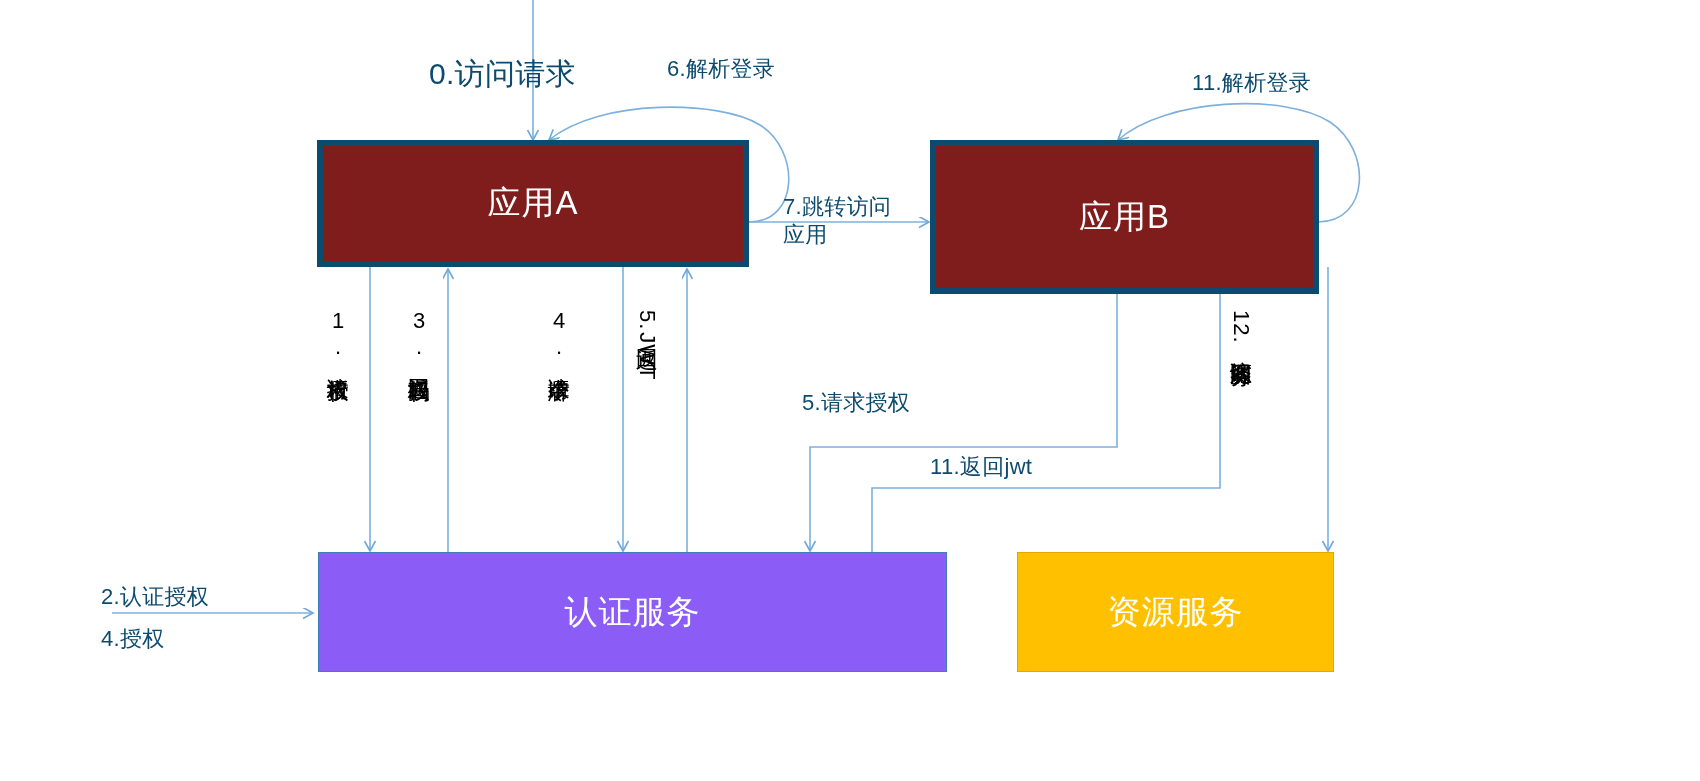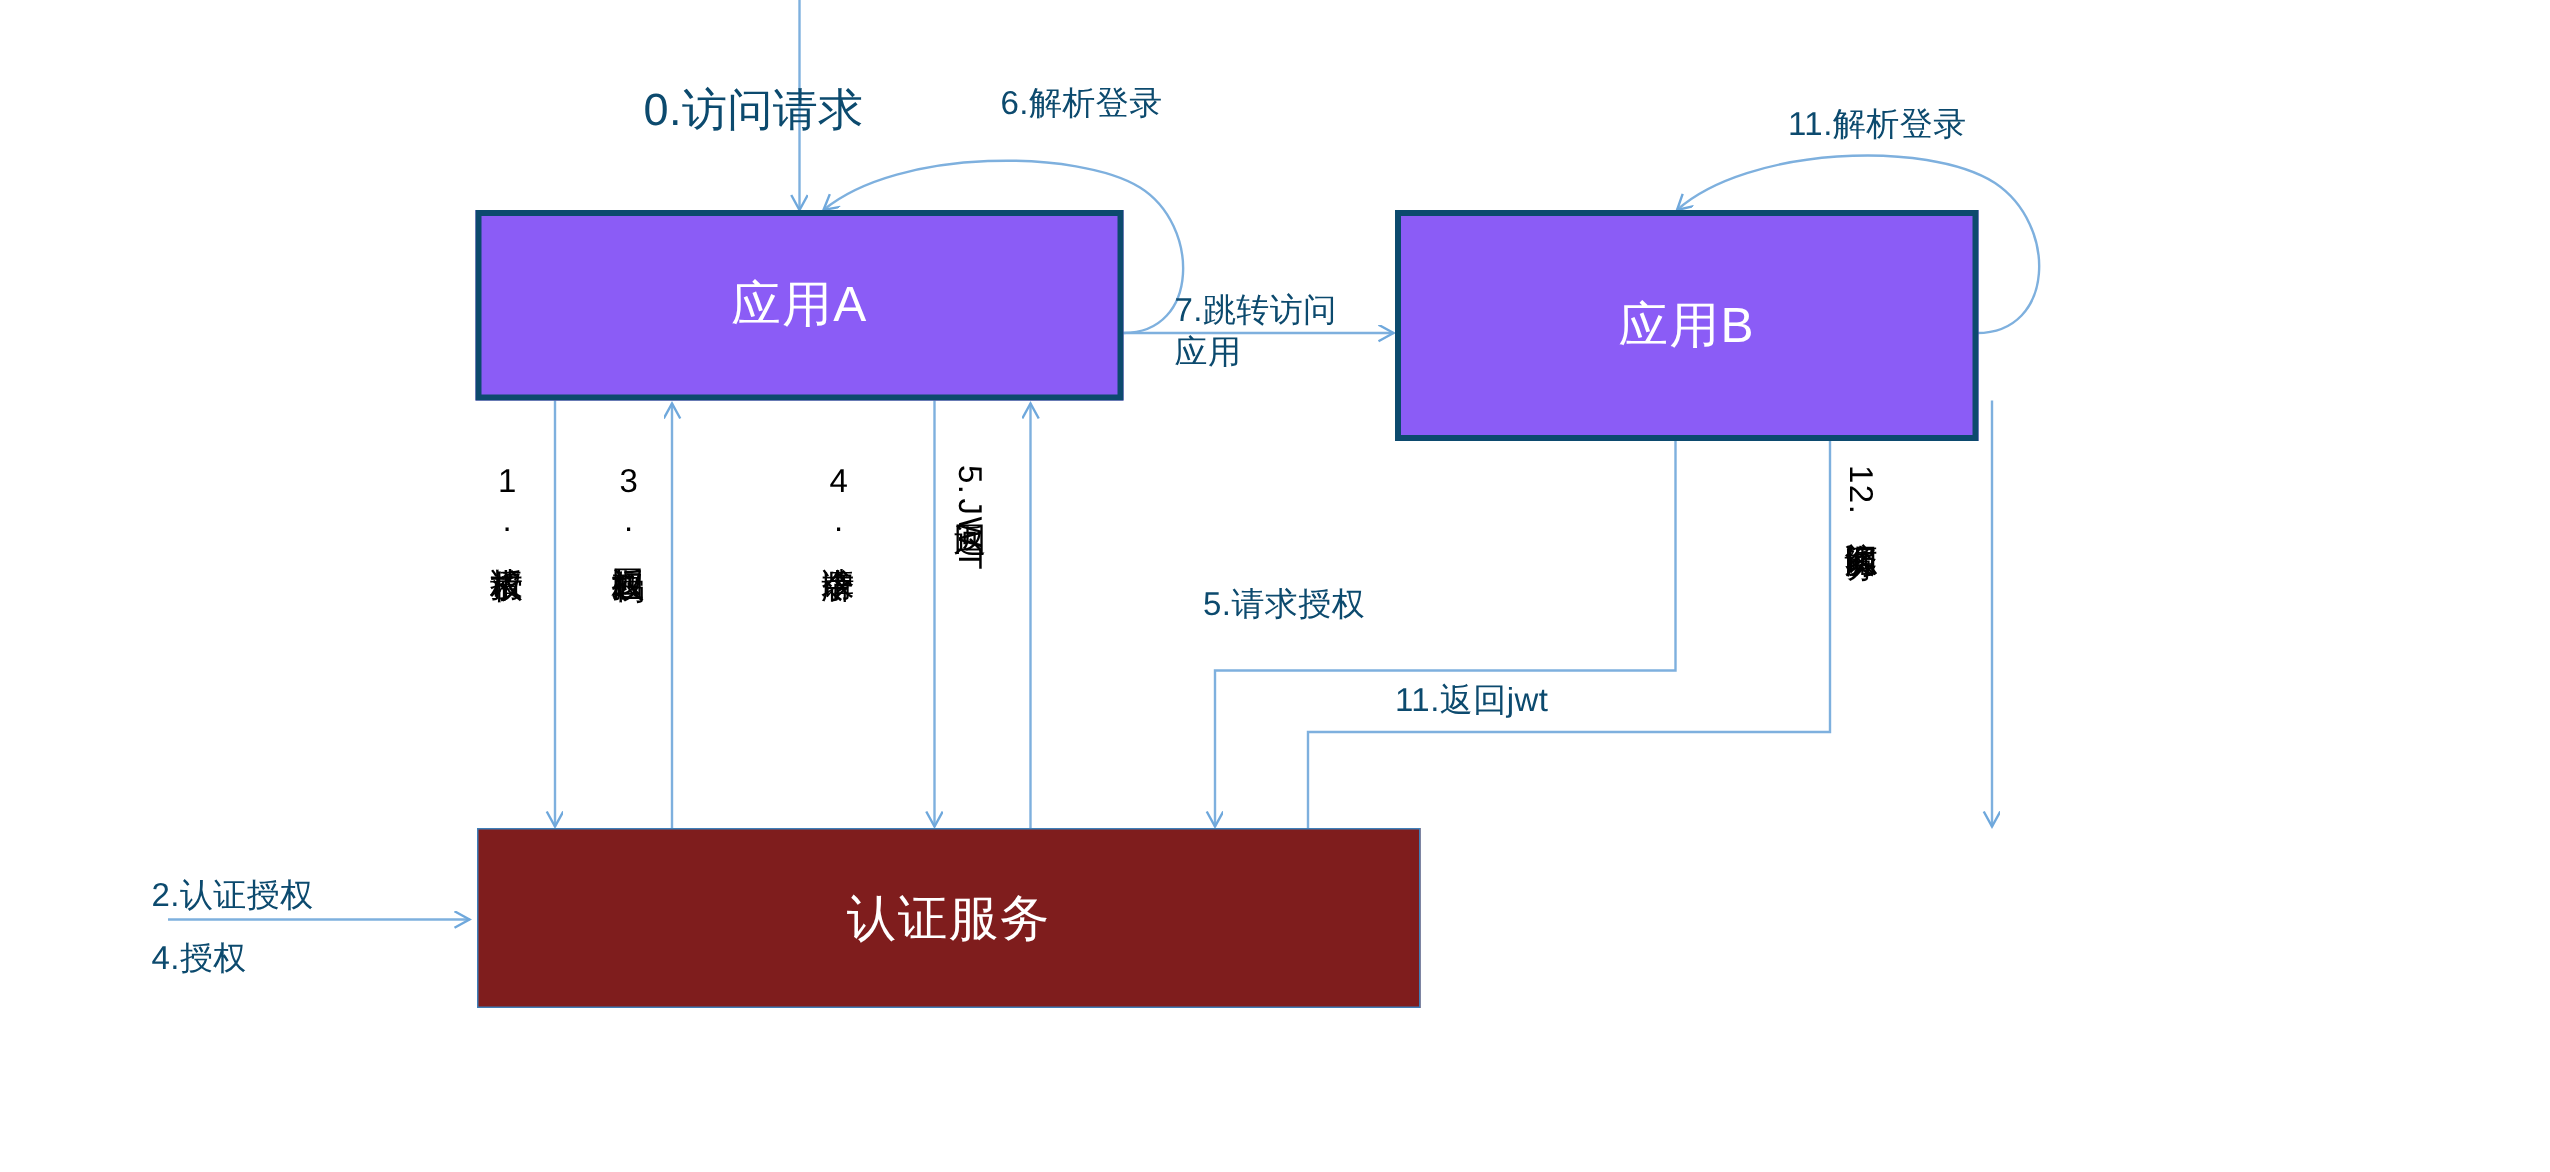--- a/index.html
+++ b/index.html
@@ -26,25 +26,25 @@
     position: absolute;
     display: flex;
     align-items: center;
     justify-content: center;
     box-sizing: border-box;
     color: #ffffff;
     font-size: 33px;
     letter-spacing: 1px;
   }
   .node-app {
-    background: #8b5cf6;
-    border: 4px solid #0c4a6e;
+    background: #7f1d1d;
+    border: 6px solid #0c4a6e;
   }
   .node-auth {
-    background: #7f1d1d;
+    background: #8b5cf6;
     border: 1px solid #3F7FB8;
   }
   .node-res {
     background: #FFC000;
     border: 1px solid #E0A800;
   }
   .lbl {
     position: absolute;
     color: #0c4a6e;
     font-size: 22px;
@@ -123,20 +123,23 @@
   </div>
 
   <div class="node node-app" style="left:930px; top:140px; width:389px; height:154px;">
     <span>应用B</span>
   </div>
 
   <div class="node node-auth" style="left:318px; top:552px; width:629px; height:120px;">
     <span>认证服务</span>
   </div>
 
+  <div class="node node-res" style="left:1017px; top:552px; width:317px; height:120px;">
+    <span>资源服务</span>
+  </div>
 
   <div class="lbl lbl-big" style="left:429px; top:56px;">0.访问请求</div>
 
   <div class="lbl" style="left:667px; top:56px;">6.解析登录</div>
 
   <div class="lbl" style="left:1192px; top:70px;">11.解析登录</div>
 
   <div class="lbl" style="left:783px; top:194px;">7.跳转访问</div>
   <div class="lbl" style="left:783px; top:222px;">应用</div>
 

